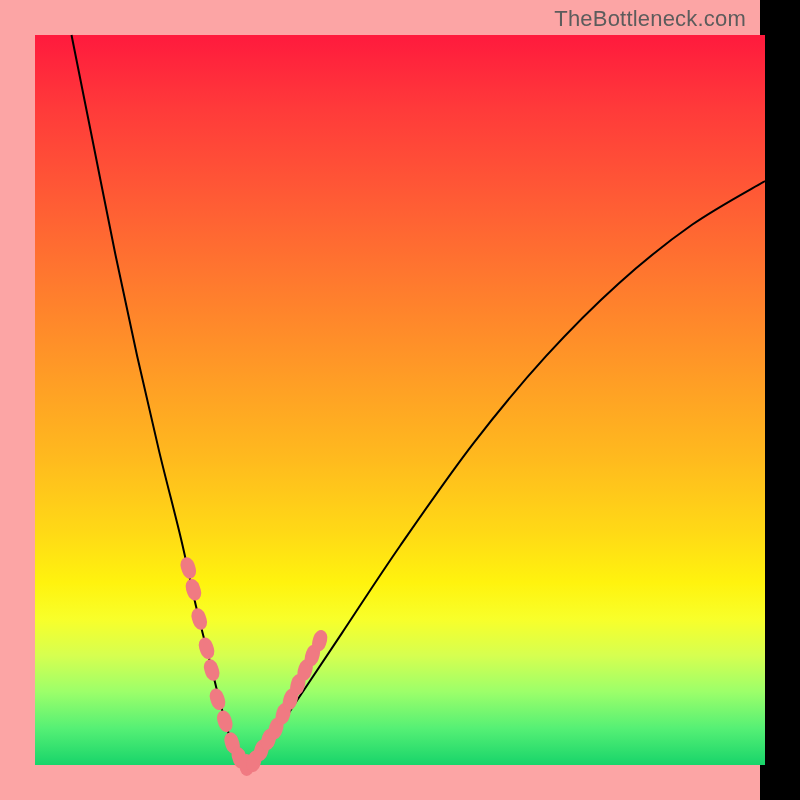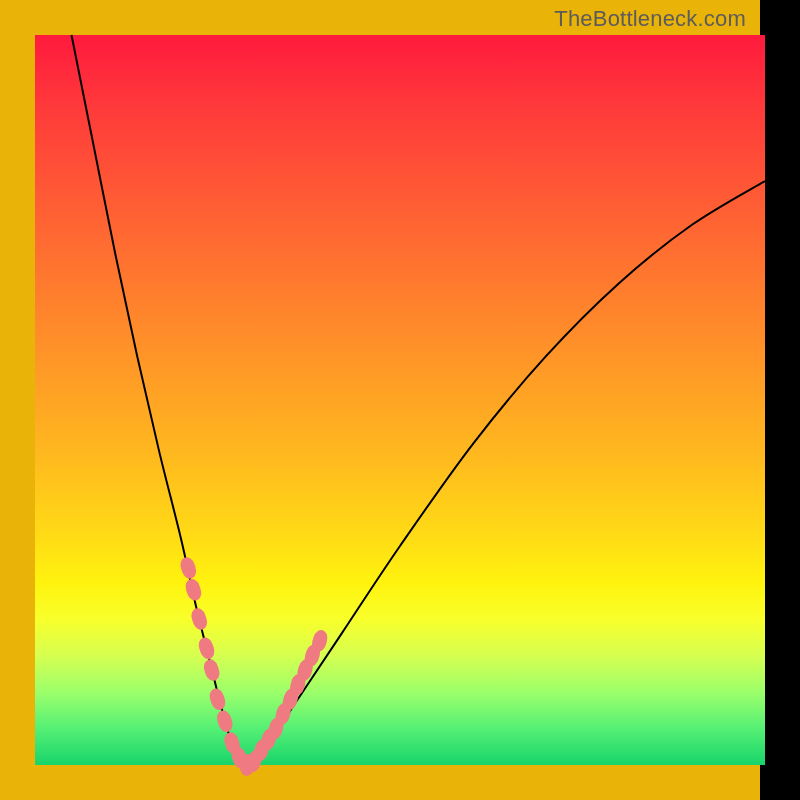--- a/index.html
+++ b/index.html
@@ -10,21 +10,21 @@
     overflow: hidden;
     background: #000;
     font-family: Arial, Helvetica, sans-serif;
   }
   .frame {
     position: absolute;
     left: 0;
     top: 0;
     width: 760px;
     height: 800px;
-    background: #eab308;
+    background: #fca5a5;
   }
   .plot-area {
     position: absolute;
     left: 35px;
     top: 35px;
     width: 730px;
     height: 730px;
     
     background: linear-gradient(
       to bottom,

